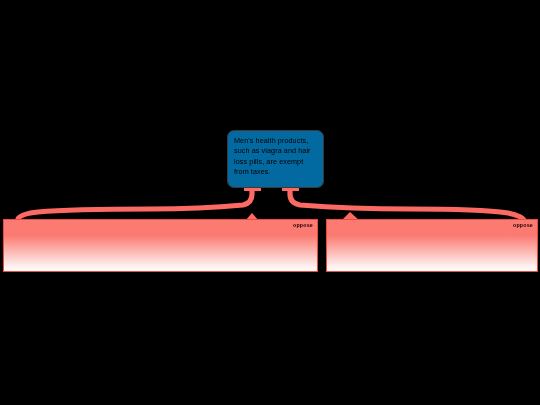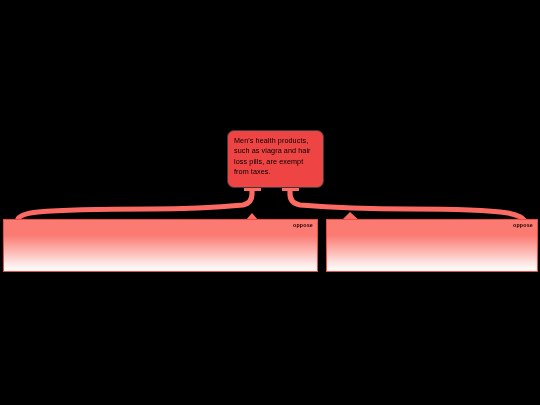--- a/index.html
+++ b/index.html
@@ -11,21 +11,21 @@
     -webkit-font-smoothing:none;
   }
   #canvas{position:absolute;left:0;top:0;width:540px;height:405px;background:#000;}
 
   
   #wires{position:absolute;left:0;top:0;width:540px;height:405px;pointer-events:none;}
 
   
   .node{
     position:absolute;
-    background:#ef4444;
+    background:#0369a1;
     border:1px solid #3a3a3a;
     border-radius:7px;
     box-sizing:border-box;
     color:#000;
     font-size:7.2px;
     line-height:10.3px;
     letter-spacing:.1px;
     padding:5px 6px 12px 6px;
     white-space:pre-line;
   }

